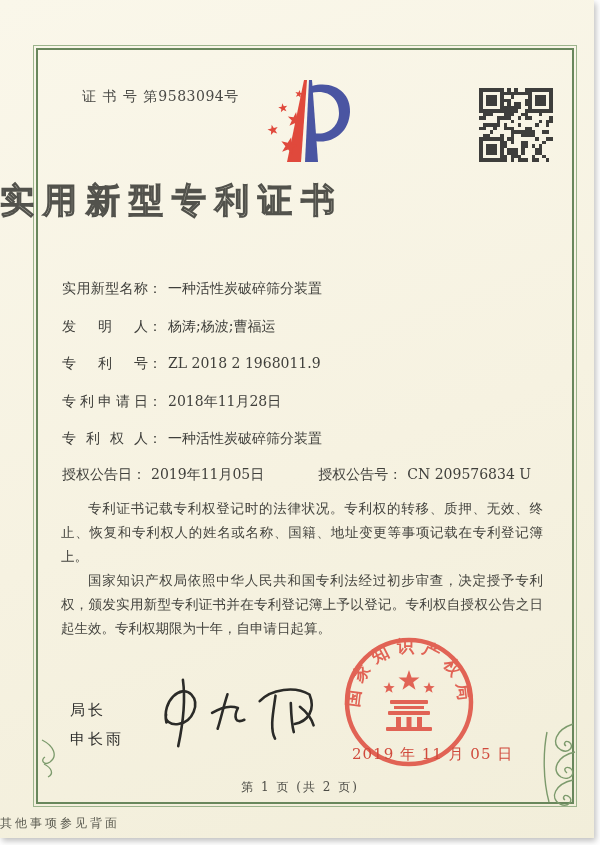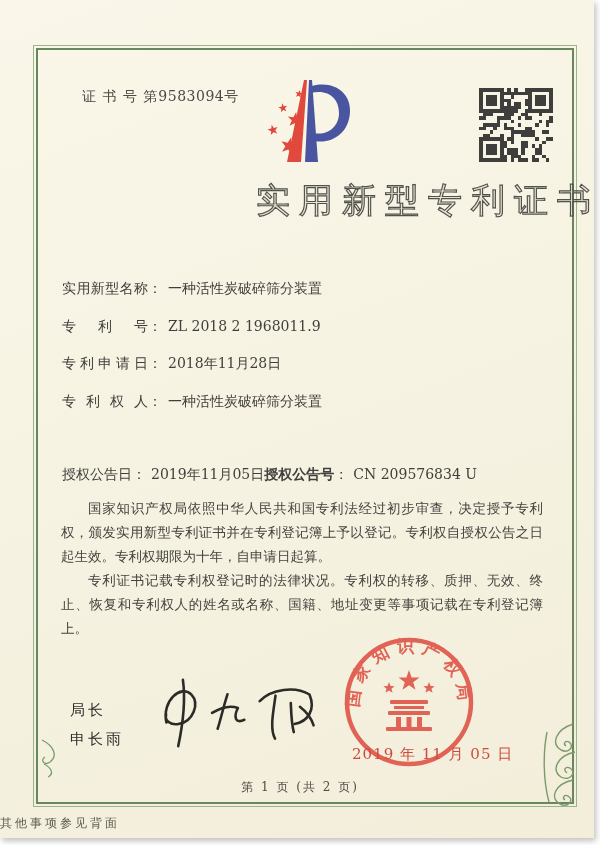--- a/index.html
+++ b/index.html
@@ -10,31 +10,31 @@
          box-shadow:2px 3px 6px rgba(0,0,0,0.25);}
   .frame{position:absolute;left:36px;top:48px;width:534px;height:752px;
          border:2px solid #69875c;outline:1px solid #9cb48c;outline-offset:2px;}
   .cert-no{position:absolute;left:62px;top:88px;font-size:14px;color:#4a4a46;letter-spacing:1px;margin-left:20px;}
   .cert-no .num{letter-spacing:0.5px;}
   .logo{position:absolute;left:243px;top:72px;}
   .qr{position:absolute;left:479px;top:88px;width:74px;height:74px;
       display:grid;grid-template-columns:repeat(21,1fr);grid-template-rows:repeat(21,1fr);}
   .qr i{display:block;}
   .qr i.d{background:#3e3e3c;}
-  .title{position:absolute;left:0;top:178px;width:600px;text-align:right;margin:0;
-         font-size:34px;font-weight:400;letter-spacing:9px;color:#4b4b46;}
+  .title{position:absolute;left:0;top:178px;width:600px;text-align:left;margin:0;
+         font-size:34px;font-weight:700;letter-spacing:9px;color:#4b4b46;}
   @supports (-webkit-text-stroke:1px #000){
     .title{color:rgba(75,75,70,0.10);-webkit-text-stroke:1.15px #52524c;}
   }
   .fields{position:absolute;left:62px;top:248px;width:480px;font-size:14px;color:#3f3f3b;margin-top:32px;}
   .field-row{margin-bottom:19.5px;white-space:nowrap;}
   .field-row .lab{display:inline-block;width:86px;text-align:justify;text-align-last:justify;}
   .field-row .colon{margin-right:6px;}
   .grant-row{position:absolute;left:62px;top:466px;width:490px;font-size:14px;color:#3f3f3b;white-space:nowrap;}
-  .grant-row .pair2{font-weight:bold;}
+  .grant-row .pair2{margin-left:54px;}
   .grant-row .colon{margin-right:5px;}
   .paras{position:absolute;left:61px;top:496px;width:482px;font-size:13.5px;line-height:1.78;
          color:#44443f;text-align:justify;}
   .paras p{margin:0;text-indent:2em;}
   .director{position:absolute;left:70px;top:698px;font-family:Liberation Mono, monospace;
             font-size:15px;color:#2e2e2c;letter-spacing:3px;line-height:1.9;}
   .signature{position:absolute;left:148px;top:668px;transform:rotate(-2deg);}
   .seal{position:absolute;left:340px;top:632px;}
   .seal-date{position:absolute;left:352px;top:745px;font-size:15px;color:#d04a3c;
              letter-spacing:1px;white-space:nowrap;}
@@ -511,32 +511,33 @@
       <i class=""></i>
       <i class=""></i>
       <i class="d"></i>
       <i class=""></i>
     </div>
 
   <h1 class="title">实用新型专利证书</h1>
 
   <div class="fields">
     <div class="field-row"><span class="lab">实用新型名称</span><span class="colon">：</span><span>一种活性炭破碎筛分装置</span></div>
+    <div class="field-row"><span class="lab">发明人</span><span class="colon">：</span><span>杨涛;杨波;曹福运</span></div>
     <div class="field-row"><span class="lab">专利号</span><span class="colon">：</span><span>ZL 2018 2 1968011.9</span></div>
     <div class="field-row"><span class="lab">专利申请日</span><span class="colon">：</span><span>2018年11月28日</span></div>
     <div class="field-row"><span class="lab">专利权人</span><span class="colon">：</span><span>一种活性炭破碎筛分装置</span></div>
   </div>
 
   <div class="grant-row">
     <span>授权公告日</span><span class="colon">：</span><span>2019年11月05日</span><span class="pair2">授权公告号</span><span class="colon">：</span><span>CN 209576834 U</span>
   </div>
 
   <div class="paras">
+    <p>专利证书记载专利权登记时的法律状况。专利权的转移、质押、无效、终止、恢复和专利权人的姓名或名称、国籍、地址变更等事项记载在专利登记簿上。</p>
     <p>国家知识产权局依照中华人民共和国专利法经过初步审查，决定授予专利权，颁发实用新型专利证书并在专利登记簿上予以登记。专利权自授权公告之日起生效。专利权期限为十年，自申请日起算。</p>
-    <p>专利证书记载专利权登记时的法律状况。专利权的转移、质押、无效、终止、恢复和专利权人的姓名或名称、国籍、地址变更等事项记载在专利登记簿上。</p>
   </div>
 
   <div class="director">
     <div>局长</div>
     <div>申长雨</div>
   </div>
 
   <svg class="signature" width="180" height="84" viewBox="0 0 180 84">
     <g fill="none" stroke="#2b2b28" stroke-width="2.6" stroke-linecap="round" stroke-linejoin="round">
       <path d="M18,52 C14,30 34,14 44,25 C52,34 45,52 30,54 C22,55 16,50 18,44"></path>

